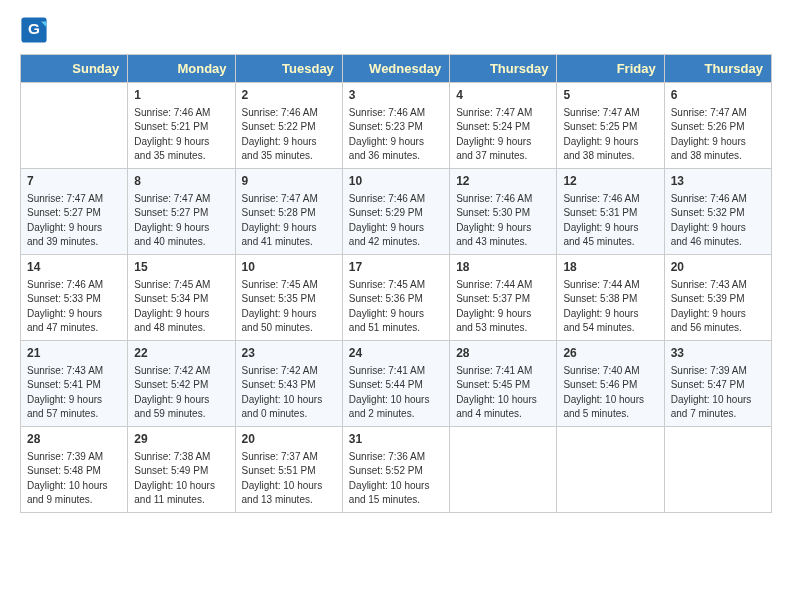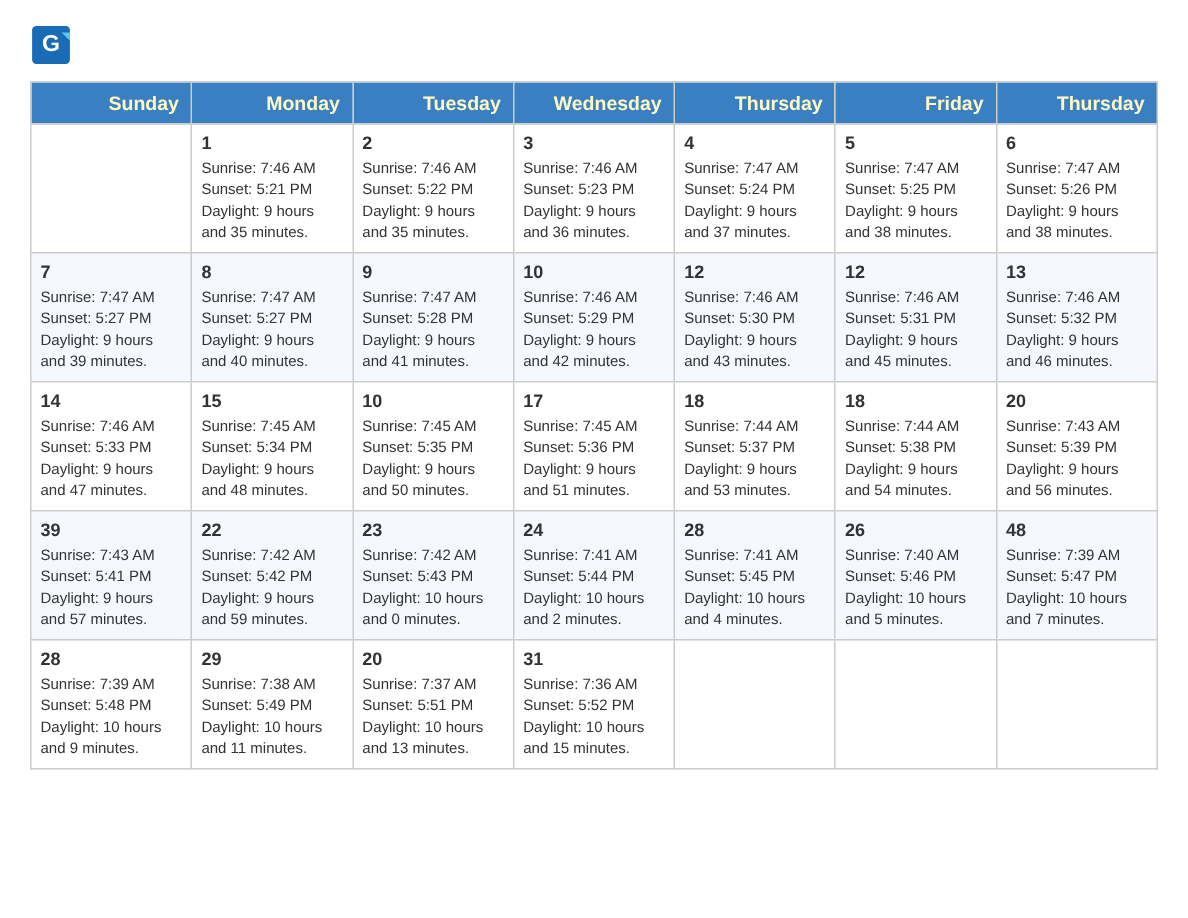--- a/index.html
+++ b/index.html
@@ -212,21 +212,21 @@
             <span class="day-number">18</span>
             <div class="day-info">Sunrise: 7:44 AM<br>Sunset: 5:38 PM<br>Daylight: 9 hours and 54 minutes.</div>
           </td>
           <td>
             <span class="day-number">20</span>
             <div class="day-info">Sunrise: 7:43 AM<br>Sunset: 5:39 PM<br>Daylight: 9 hours and 56 minutes.</div>
           </td>
         </tr>
         <tr>
           <td>
-            <span class="day-number">39</span>
+            <span class="day-number">21</span>
             <div class="day-info">Sunrise: 7:43 AM<br>Sunset: 5:41 PM<br>Daylight: 9 hours and 57 minutes.</div>
           </td>
           <td>
             <span class="day-number">22</span>
             <div class="day-info">Sunrise: 7:42 AM<br>Sunset: 5:42 PM<br>Daylight: 9 hours and 59 minutes.</div>
           </td>
           <td>
             <span class="day-number">23</span>
             <div class="day-info">Sunrise: 7:42 AM<br>Sunset: 5:43 PM<br>Daylight: 10 hours and 0 minutes.</div>
           </td>
@@ -236,21 +236,21 @@
           </td>
           <td>
             <span class="day-number">28</span>
             <div class="day-info">Sunrise: 7:41 AM<br>Sunset: 5:45 PM<br>Daylight: 10 hours and 4 minutes.</div>
           </td>
           <td>
             <span class="day-number">26</span>
             <div class="day-info">Sunrise: 7:40 AM<br>Sunset: 5:46 PM<br>Daylight: 10 hours and 5 minutes.</div>
           </td>
           <td>
-            <span class="day-number">48</span>
+            <span class="day-number">33</span>
             <div class="day-info">Sunrise: 7:39 AM<br>Sunset: 5:47 PM<br>Daylight: 10 hours and 7 minutes.</div>
           </td>
         </tr>
         <tr>
           <td>
             <span class="day-number">28</span>
             <div class="day-info">Sunrise: 7:39 AM<br>Sunset: 5:48 PM<br>Daylight: 10 hours and 9 minutes.</div>
           </td>
           <td>
             <span class="day-number">29</span>

